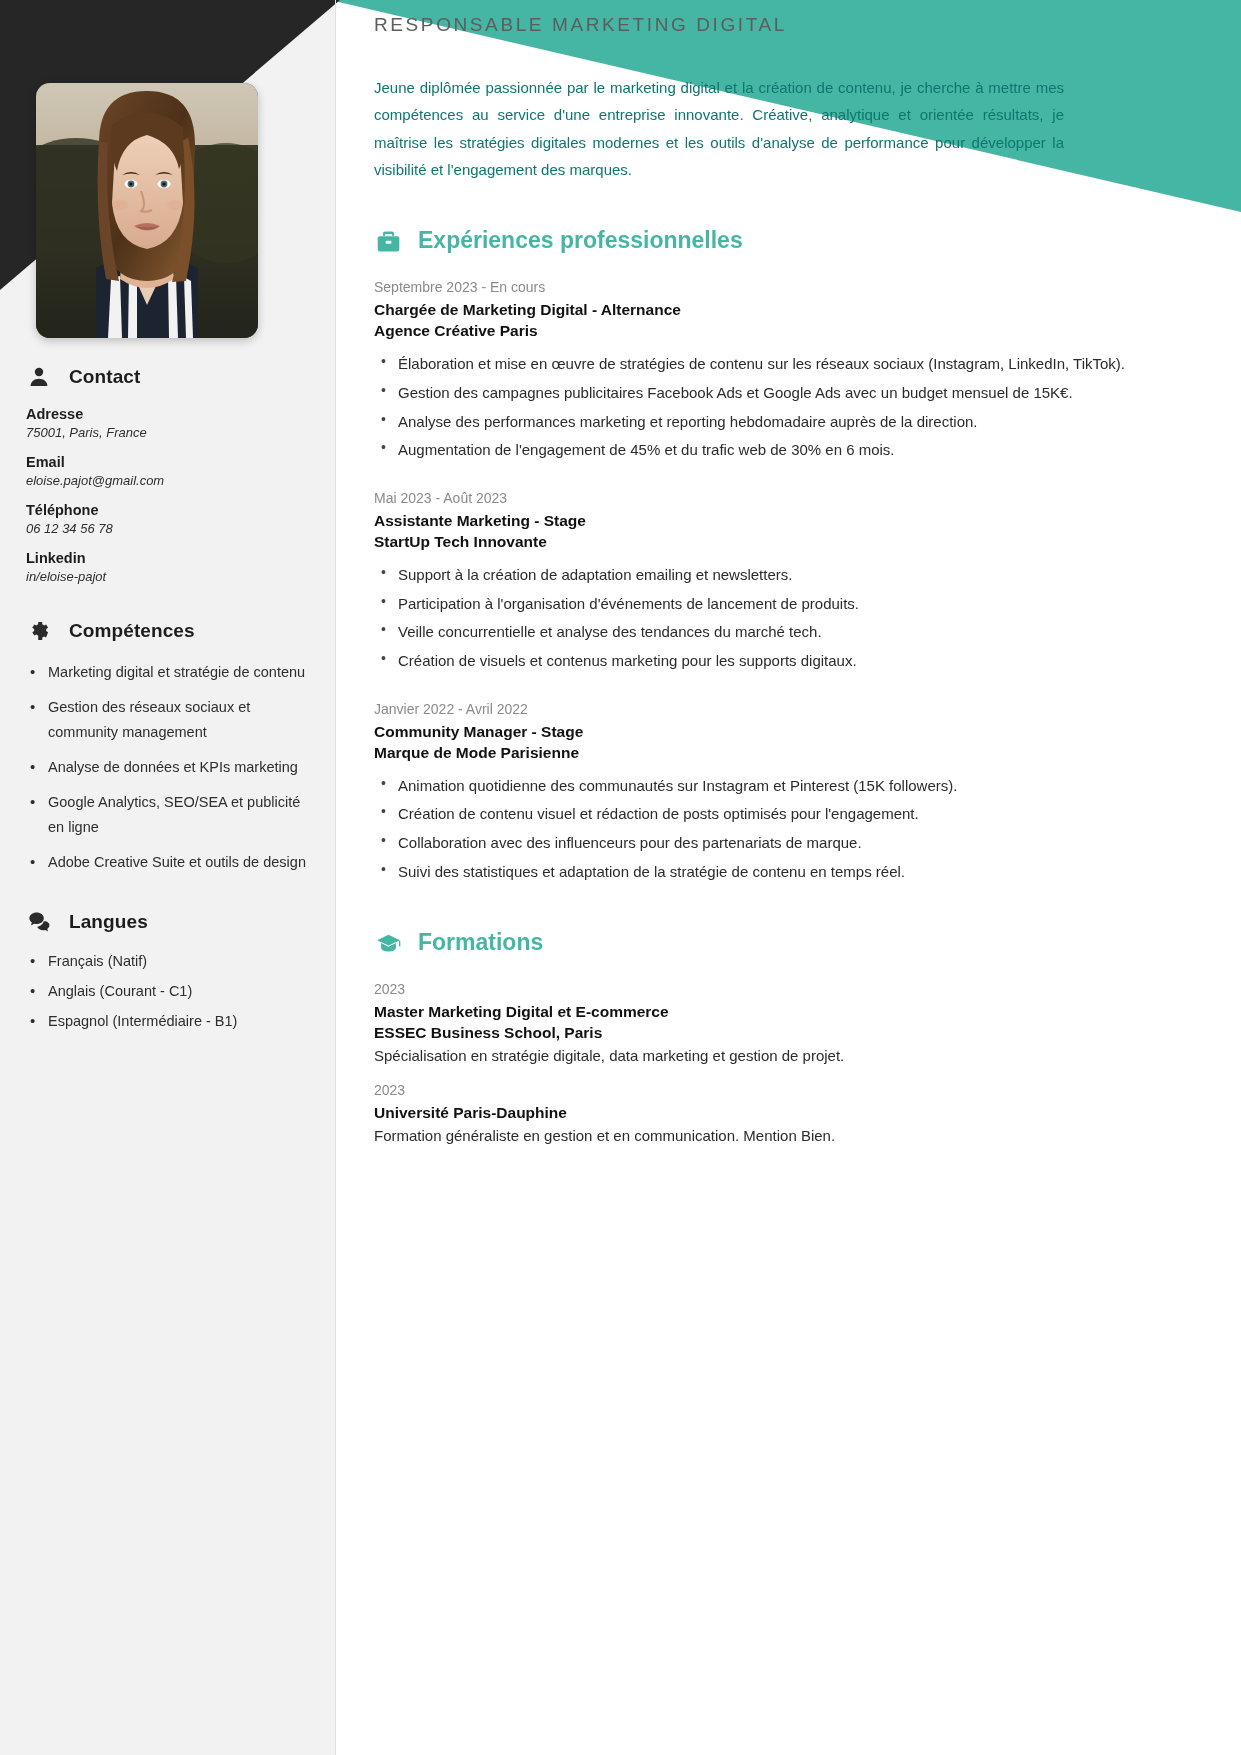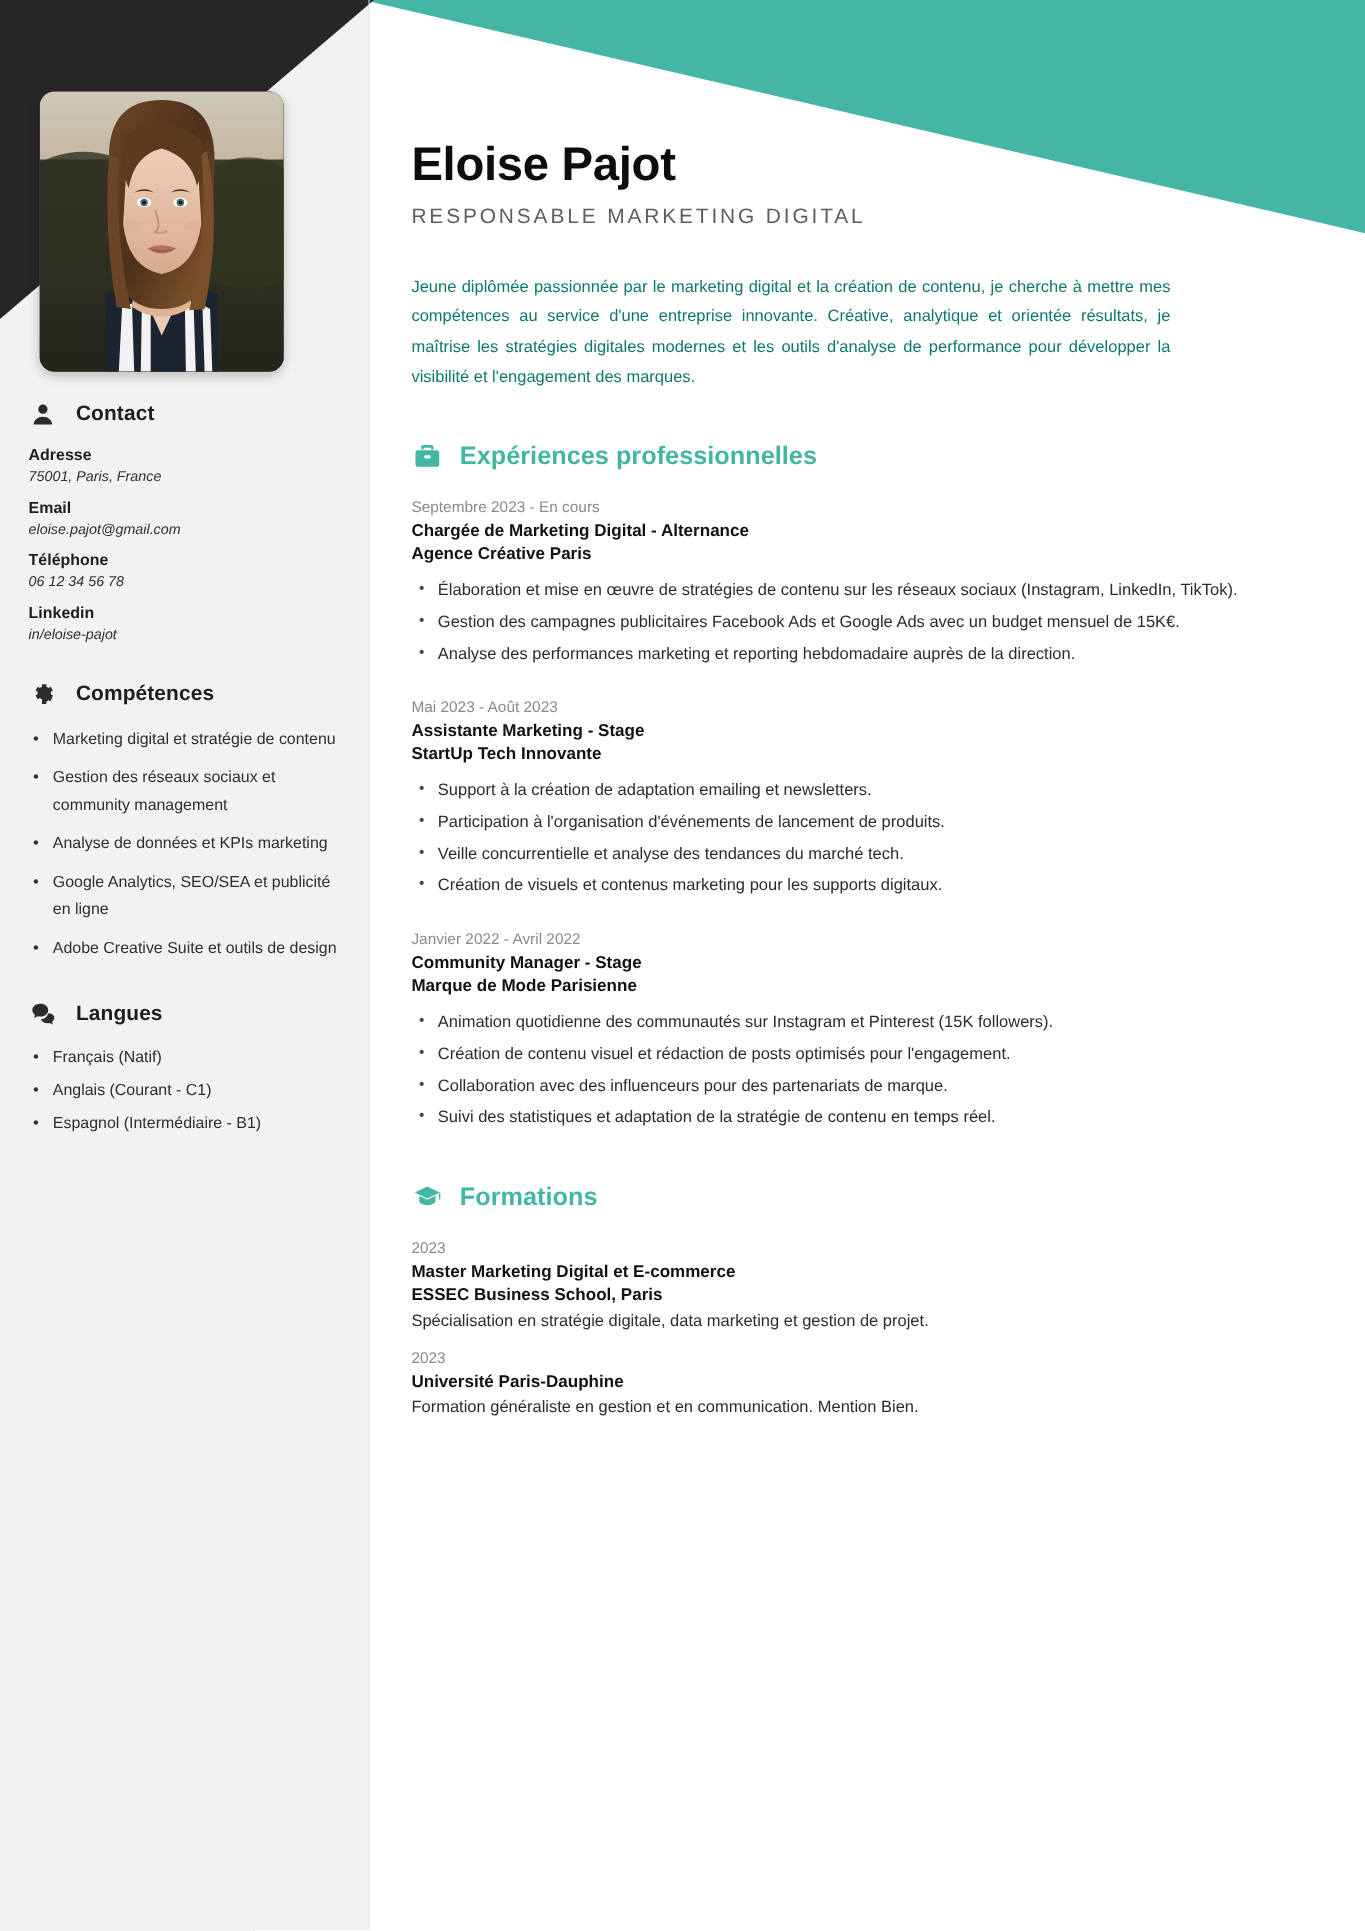--- a/index.html
+++ b/index.html
@@ -155,21 +155,21 @@
     line-height: 1.82;
     color: #0f766e;
     text-align: justify;
     max-width: 690px;
   }
 
   .main-section { margin-top: 44px; }
 
   .main-head {
     display: flex;
-    align-items: center;
+    align-items: flex-start;
     gap: 16px;
     margin-bottom: 24px;
   }
   .main-head .ico { width: 28px; height: 28px; flex: 0 0 28px; display:flex; align-items:center; justify-content:center;}
   .main-head .ico svg { width: 27px; height: 27px; fill: #45b6a4; }
   .main-head .txt {
     font-size: 23px;
     font-weight: bold;
     color: #45b6a4;
   }
@@ -353,21 +353,20 @@
       <path d="M105 108 Q111 124 105 128 Q110 130 116 127" stroke="#c59776" stroke-width="2" fill="none"></path>
       <path d="M98 143 Q111 137 124 143 Q112 152 98 143 Z" fill="#b5705e"></path>
       <path d="M98 143 Q111 146 124 143 Q112 150 98 143 Z" fill="#8e4f40" opacity="0.6"></path>
       <ellipse cx="84" cy="122" rx="8" ry="5" fill="#e2a98b" opacity="0.45"></ellipse>
       <ellipse cx="139" cy="122" rx="8" ry="5" fill="#e2a98b" opacity="0.45"></ellipse>
     </svg>
   </div>
 
   <div class="main">
 
-    <h1 class="name">Eloise Pajot</h1>
     <div class="role">RESPONSABLE MARKETING DIGITAL</div>
     <p class="summary">Jeune diplômée passionnée par le marketing digital et la création de contenu, je cherche à mettre mes compétences au service d'une entreprise innovante. Créative, analytique et orientée résultats, je maîtrise les stratégies digitales modernes et les outils d'analyse de performance pour développer la visibilité et l'engagement des marques.</p>
 
     <div class="main-section">
       <div class="main-head">
         <span class="ico">
           <svg viewBox="0 0 24 24">
               <path d="M9 3.2h6a2 2 0 0 1 2 2v1.6h-2V5.4H9v1.4H7V5.2a2 2 0 0 1 2-2z"></path>
               <rect x="2.4" y="7.4" width="19.2" height="13.4" rx="1.8"></rect>
               <rect x="9.4" y="11.4" width="5.2" height="2.6" rx="0.8" fill="#f7f7f7"></rect>
@@ -377,20 +376,21 @@
       </div>
 
       <div class="entry">
         <div class="entry-date">Septembre 2023 - En cours</div>
         <div class="entry-title">Chargée de Marketing Digital - Alternance</div>
         <div class="entry-org">Agence Créative Paris</div>
         <ul class="bullets">
           <li>Élaboration et mise en œuvre de stratégies de contenu sur les réseaux sociaux (Instagram, LinkedIn, TikTok).</li>
           <li>Gestion des campagnes publicitaires Facebook Ads et Google Ads avec un budget mensuel de 15K€.</li>
           <li>Analyse des performances marketing et reporting hebdomadaire auprès de la direction.</li>
+          <li>Augmentation de l'engagement de 45% et du trafic web de 30% en 6 mois.</li>
         </ul>
       </div>
 
       <div class="entry">
         <div class="entry-date">Mai 2023 - Août 2023</div>
         <div class="entry-title">Assistante Marketing - Stage</div>
         <div class="entry-org">StartUp Tech Innovante</div>
         <ul class="bullets">
           <li>Support à la création de adaptation emailing et newsletters.</li>
           <li>Participation à l'organisation d'événements de lancement de produits.</li>

